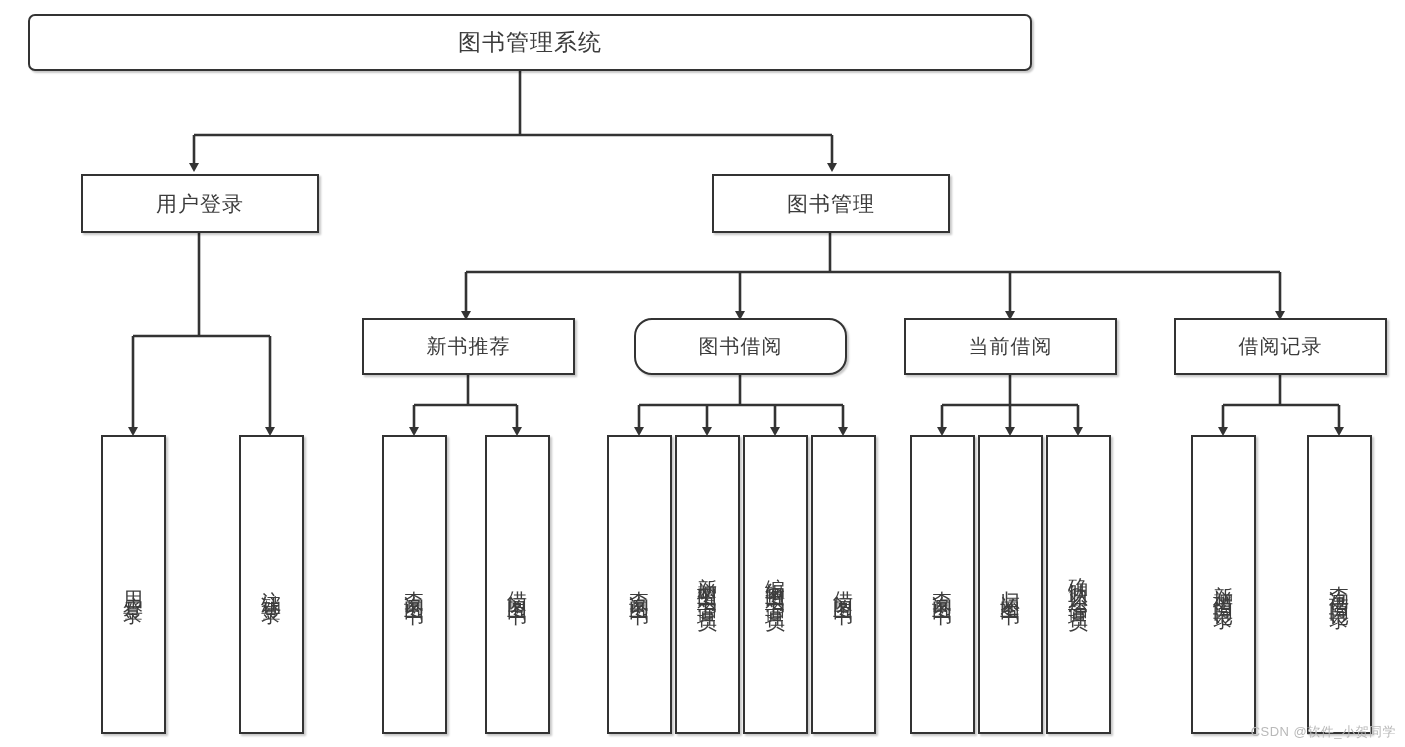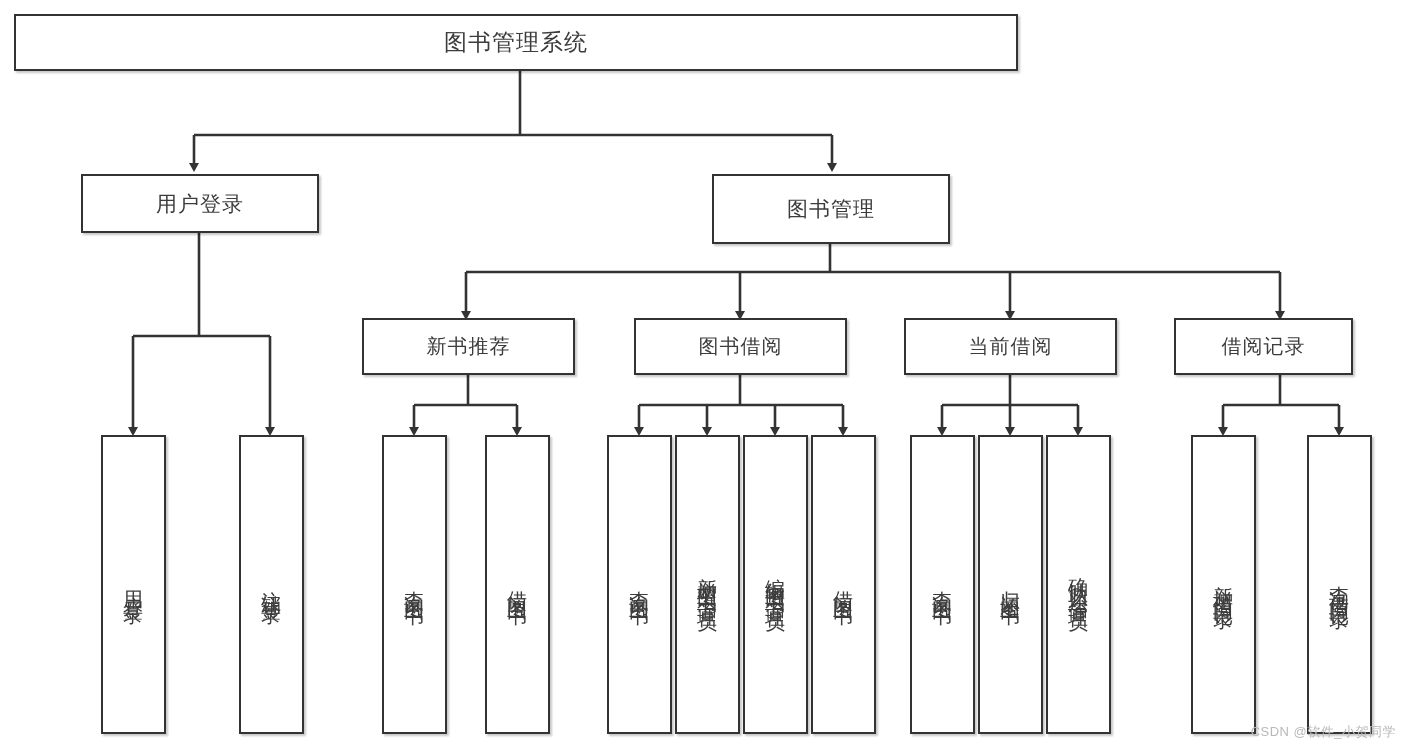--- a/index.html
+++ b/index.html
@@ -122,41 +122,41 @@
       <path d="M1010,405 L1010,428" marker-end="url(#arrow)"></path>
       <path d="M1078,405 L1078,428" marker-end="url(#arrow)"></path>
 
       <path d="M1280,375 L1280,405"></path>
       <path d="M1223,405 L1339,405"></path>
       <path d="M1223,405 L1223,428" marker-end="url(#arrow)"></path>
       <path d="M1339,405 L1339,428" marker-end="url(#arrow)"></path>
     </g>
   </svg>
 
-  <div class="node root" style="left:14px;  top:14px;  width:1004px; height:57px;">
+  <div class="node root" style="left:28px;  top:14px;  width:1004px; height:57px;border-radius:7px;">
     <span>图书管理系统</span>
   </div>
 
   <div class="node lvl2" style="left:81px;  top:174px; width:238px; height:59px;">
     <span>用户登录</span>
   </div>
-  <div class="node lvl2" style="left:712px; top:174px; width:238px; height:70px;font-family:Liberation Serif, serif;">
+  <div class="node lvl2" style="left:712px; top:174px; width:238px; height:59px;font-family:Liberation Serif, serif;">
     <span>图书管理</span>
   </div>
 
   <div class="node lvl3" style="left:362px;  top:318px; width:213px; height:57px;">
     <span>新书推荐</span>
   </div>
-  <div class="node lvl3" style="left:634px;  top:318px; width:213px; height:57px;">
+  <div class="node lvl3" style="left:634px;  top:318px; width:213px; height:57px;border-radius:18px;">
     <span>图书借阅</span>
   </div>
   <div class="node lvl3" style="left:904px;  top:318px; width:213px; height:57px;justify-content:center;">
     <span>当前借阅</span>
   </div>
-  <div class="node lvl3" style="left:1174px; top:318px; width:179px; height:57px;">
+  <div class="node lvl3" style="left:1174px; top:318px; width:213px; height:57px;">
     <span>借阅记录</span>
   </div>
 
   <div class="node leaf" style="left:101px; top:435px; width:65px; height:299px;">
     <span class="vtext">用户登录</span>
   </div>
   <div class="node leaf" style="left:239px; top:435px; width:65px; height:299px;">
     <span class="vtext">注销登录</span>
   </div>
 

